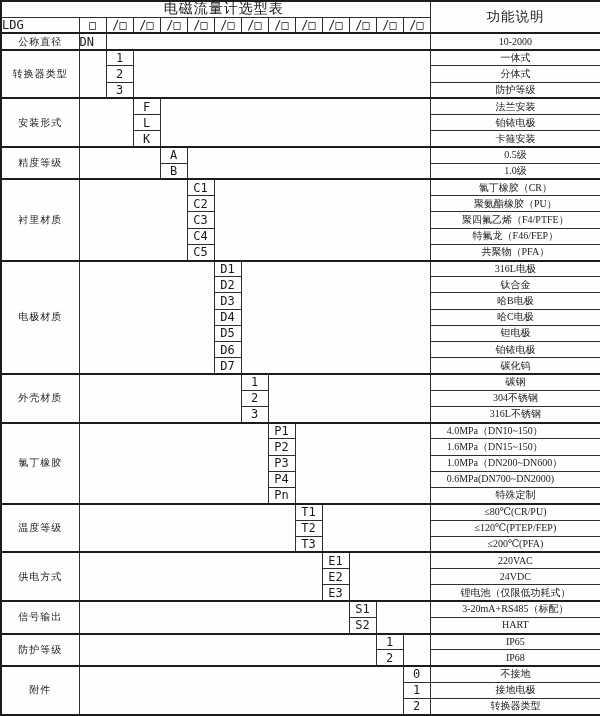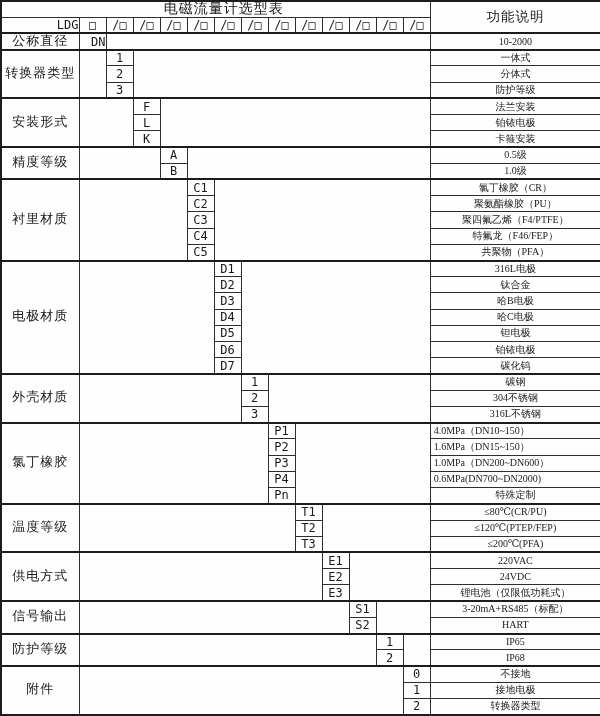--- a/index.html
+++ b/index.html
@@ -20,26 +20,26 @@
     vertical-align: middle;
     font-size: 12.5px;
     line-height: 14px;
     overflow: hidden;
     white-space: nowrap;
   }
   tr { height: 16px; }
   tr.sec td { border-top: 2px solid #1c1c1c; }
   td.title { font-size: 14px; letter-spacing: 1px; padding-left: 16px; }
   td.fn-head { font-size: 13.5px; letter-spacing: 1px; margin-left: 21px; }
-  td.label { font-size: 13px; letter-spacing: 1px; font-family: Liberation Mono, monospace; }
+  td.label { font-size: 10px; letter-spacing: 1px; }
   td.code { font-family: "DejaVu Sans Mono", "Liberation Mono", monospace; font-size: 12px; }
   td.slot { font-family: "DejaVu Sans Mono", "Liberation Mono", monospace; font-size: 12px; }
   td.desc { font-size: 10px; }
-  td.desc.left { text-align: left; padding-left: 3px; }
-  td.ldg { text-align: right; }
+  td.desc.left { text-align: left; padding-left: 16px; }
+  td.ldg { text-align: left; }
 </style>
 </head>
 <body>
 
 <table class="sel">
   <colgroup>
     <col style="width:78px">
     <col style="width:27px">
       <col style="width:27px">
       <col style="width:27px">

